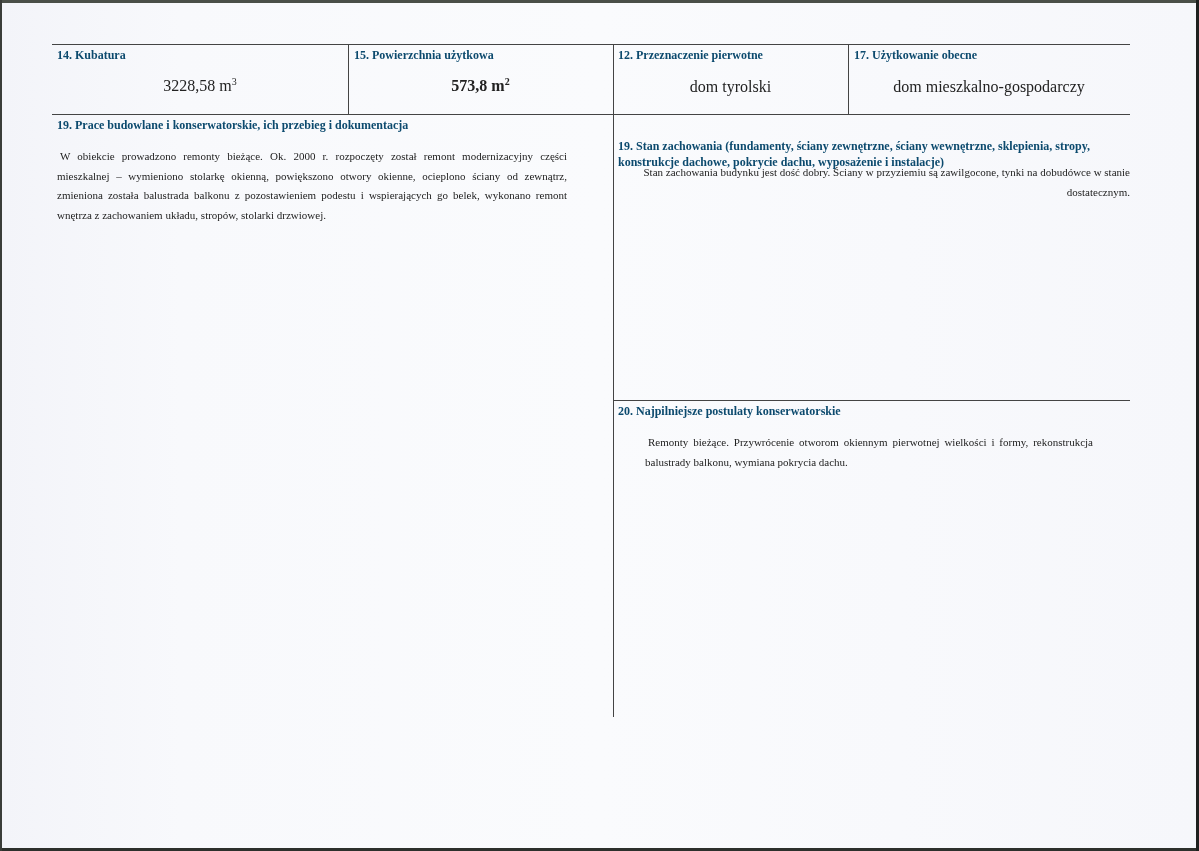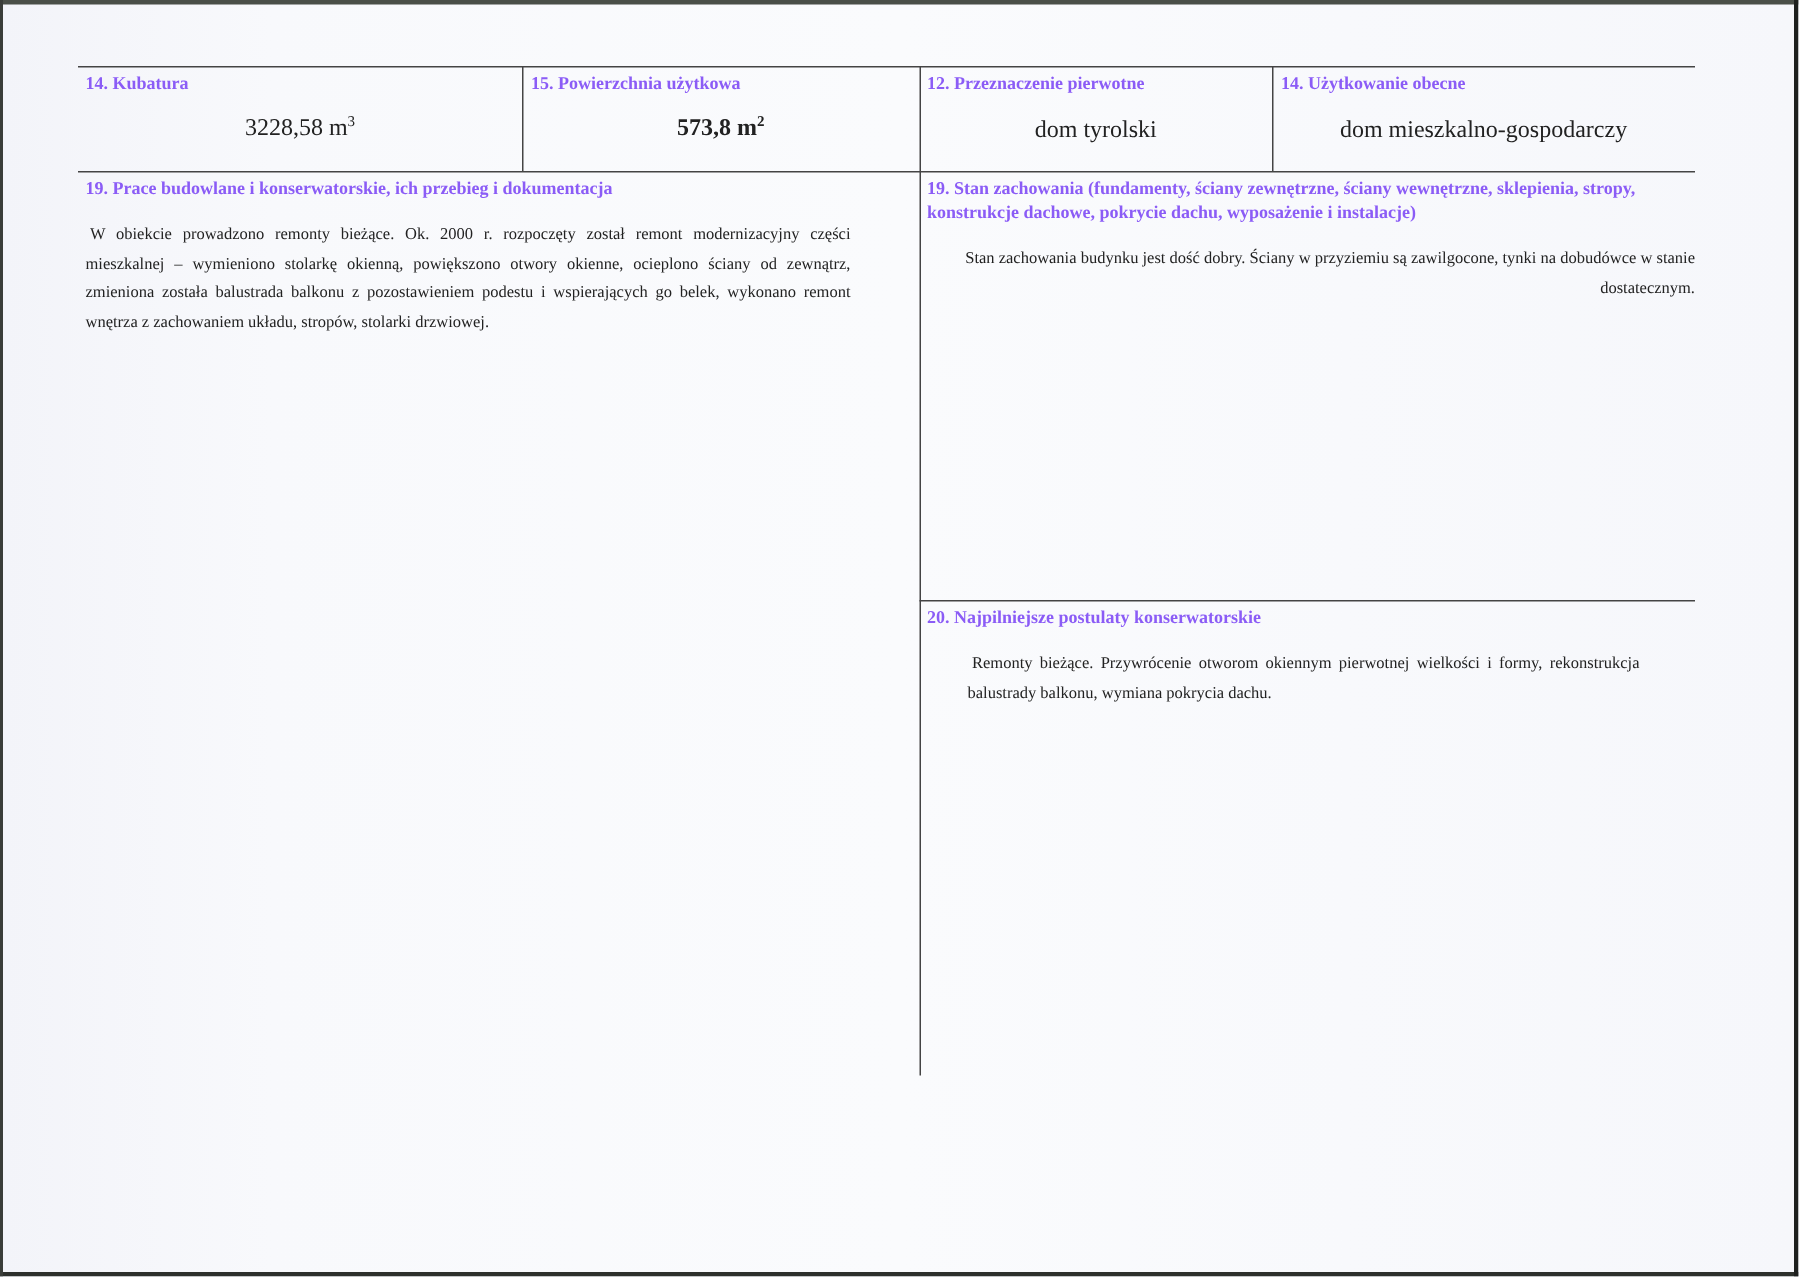--- a/index.html
+++ b/index.html
@@ -16,23 +16,23 @@
     .scan-top { position: absolute; left: 0; top: 0; width: 1199px; height: 3px; background: #4a4f48; }
     .scan-bottom { position: absolute; left: 0; top: 848px; width: 1199px; height: 3px; background: #2d302c; }
     .scan-left { position: absolute; left: 0; top: 0; width: 2px; height: 851px; background: #3a3d39; }
     .scan-right { position: absolute; left: 1196px; top: 0; width: 3px; height: 851px; background: #1e201e; }
 
     .hline { position: absolute; height: 1px; background: #444; }
     .vline { position: absolute; width: 1px; background: #444; }
 
     .label {
       position: absolute; font-weight: bold; font-size: 12px; line-height: 16px;
-      color: #8b5cf6; white-space: nowrap;
+      color: #0c4a6e; white-space: nowrap;
     }
-    .label.wrap { white-space: normal; }
+    .label.wrap { white-space: normal; margin-top: 21px; }
     .value {
       position: absolute; font-size: 16px; line-height: 20px; text-align: center; color: #222;
     }
     .value sup { font-size: 10px; line-height: 0; }
     .body-text {
       position: absolute; font-size: 11px; line-height: 19.5px; color: #222;
       text-align: justify; text-indent: 3px;
     }
   </style>
 </head>
@@ -57,21 +57,21 @@
 </div>
 
 <div class="label" style="left:354px; top:47px;">15. Powierzchnia użytkowa</div>
 <div class="value" style="left:348px; top:76px; width:265px;font-weight:bold;">
   <span>573,8 m</span><sup>2</sup>
 </div>
 
 <div class="label" style="left:618px; top:47px;">12. Przeznaczenie pierwotne</div>
 <div class="value" style="left:613px; top:77px; width:235px;">dom tyrolski</div>
 
-<div class="label" style="left:854px; top:47px;">14. Użytkowanie obecne</div>
+<div class="label" style="left:854px; top:47px;">17. Użytkowanie obecne</div>
 <div class="value" style="left:848px; top:77px; width:282px;">dom mieszkalno-gospodarczy</div>
 
 <div class="label" style="left:57px; top:117px;">19. Prace budowlane i konserwatorskie, ich przebieg i dokumentacja</div>
 <div class="body-text" style="left:57px; top:147px; width:510px;">W obiekcie prowadzono remonty bieżące. Ok. 2000 r. rozpoczęty został remont modernizacyjny części mieszkalnej – wymieniono stolarkę okienną, powiększono otwory okienne, ocieplono ściany od zewnątrz, zmieniona została balustrada balkonu z pozostawieniem podestu i wspierających go belek, wykonano remont wnętrza z zachowaniem układu, stropów, stolarki drzwiowej.</div>
 
 <div class="label wrap" style="left:618px; top:117px; width:500px;">19. Stan zachowania (fundamenty, ściany zewnętrzne, ściany wewnętrzne, sklepienia, stropy, konstrukcje dachowe, pokrycie dachu, wyposażenie i instalacje)</div>
 <div class="body-text" style="left:618px; top:163px; width:512px; text-align:right;">Stan zachowania budynku jest dość dobry. Ściany w przyziemiu są zawilgocone, tynki na dobudówce w stanie dostatecznym.</div>
 
 <div class="label" style="left:618px; top:403px;">20. Najpilniejsze postulaty konserwatorskie</div>
 <div class="body-text" style="left:645px; top:433px; width:448px;">Remonty bieżące. Przywrócenie otworom okiennym pierwotnej wielkości i formy, rekonstrukcja balustrady balkonu, wymiana pokrycia dachu.</div>

